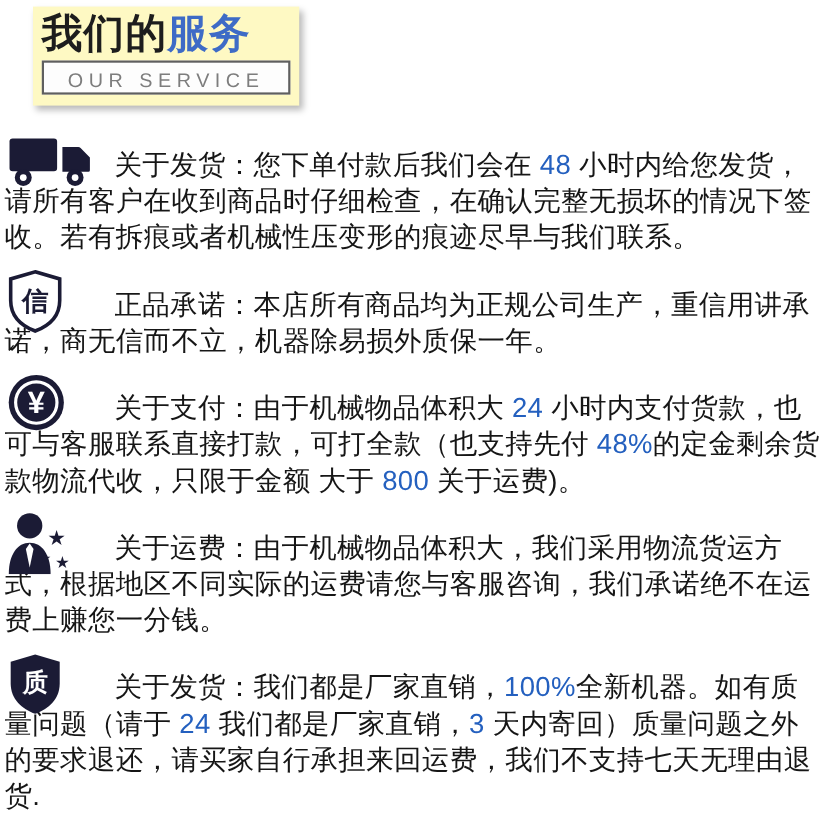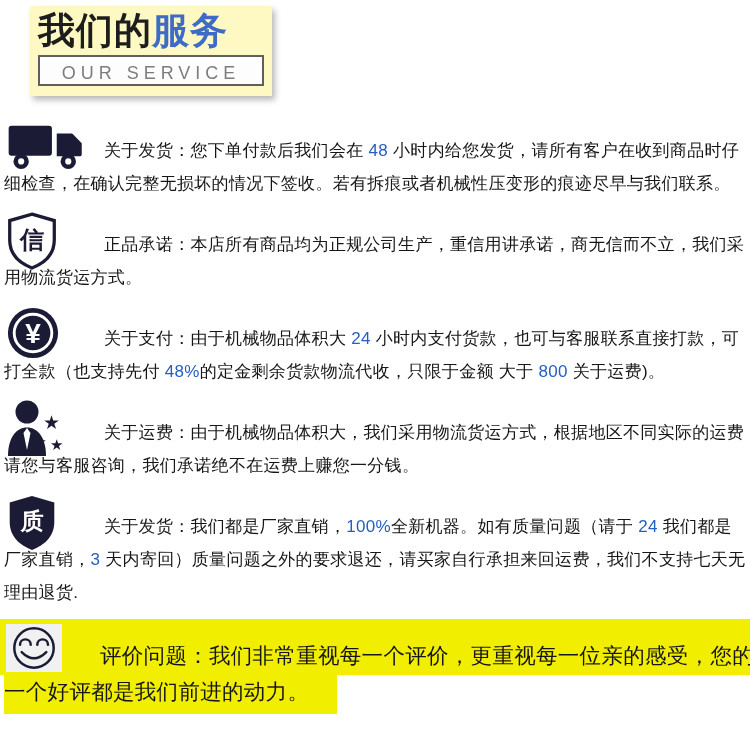--- a/index.html
+++ b/index.html
@@ -40,21 +40,21 @@
     color:#7d7d7d;
   }
   
   .sec{
     position:relative;
     margin:28px 4px 0 4px;
   }
   .sec.first{margin-top:38px;}
   .sec p{
     margin:0;
-    font-size:17px;
+    font-size:25px;
     line-height:33px;
     text-indent:100px;
     letter-spacing:.3px;
   }
   .icon-wrap{
     position:absolute;
     left:2px;top:-16px;
     width:92px;
     display:flex;justify-content:flex-start;
   }
@@ -126,21 +126,21 @@
   <p><span>关于发货：您下单付款后我们会在 </span><span class="run-blue">48</span><span> 小时内给您发货，请所有客户在收到商品时仔细检查，在确认完整无损坏的情况下签收。若有拆痕或者机械性压变形的痕迹尽早与我们联系。</span></p>
 </div>
 
 <div class="sec">
   <div class="icon-wrap">
     <svg width="52" height="58" viewBox="0 0 56 62" aria-hidden="true">
       <path class="st" stroke-width="3.5" d="M28 2 L52 9 V30 C52 46 41 55 28 60 C15 55 4 46 4 30 V9 Z"></path>
       <text x="28" y="39" text-anchor="middle" font-size="26" font-weight="bold" fill="#1b1b35">信</text>
     </svg>
   </div>
-  <p><span>正品承诺：本店所有商品均为正规公司生产，重信用讲承诺，商无信而不立，我们采用物流货运方式。</span></p>
+  <p><span>正品承诺：本店所有商品均为正规公司生产，重信用讲承诺，商无信而不立，机器除易损外质保一年。</span></p>
 </div>
 
 <div class="sec">
   <div class="icon-wrap">
     <svg width="54" height="54" viewBox="0 0 56 56" aria-hidden="true">
       <circle class="dk" cx="28" cy="28" r="26"></circle>
       <circle cx="28" cy="28" r="19.5" fill="none" stroke="#ffffff" stroke-width="3"></circle>
       <text x="28" y="38" text-anchor="middle" font-size="29" font-weight="bold" fill="#ffffff">¥</text>
     </svg>
   </div>

